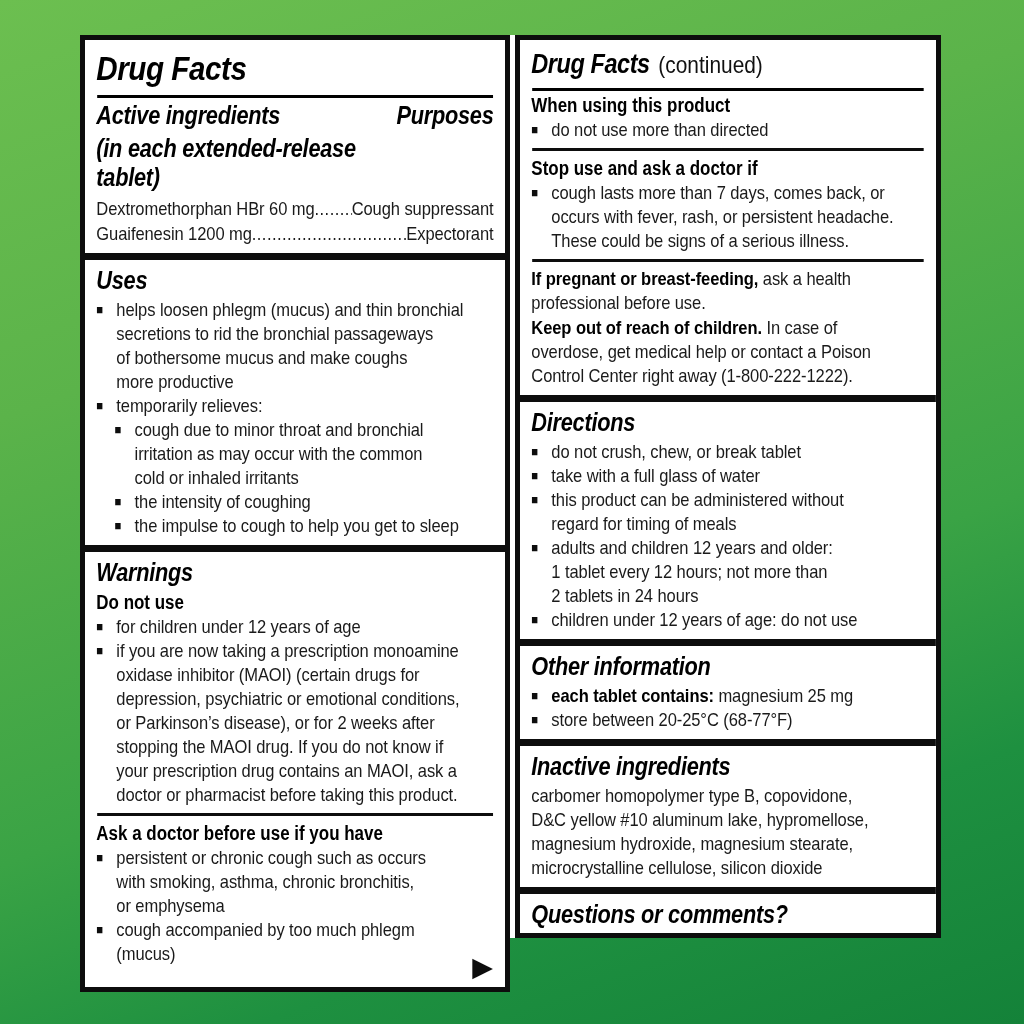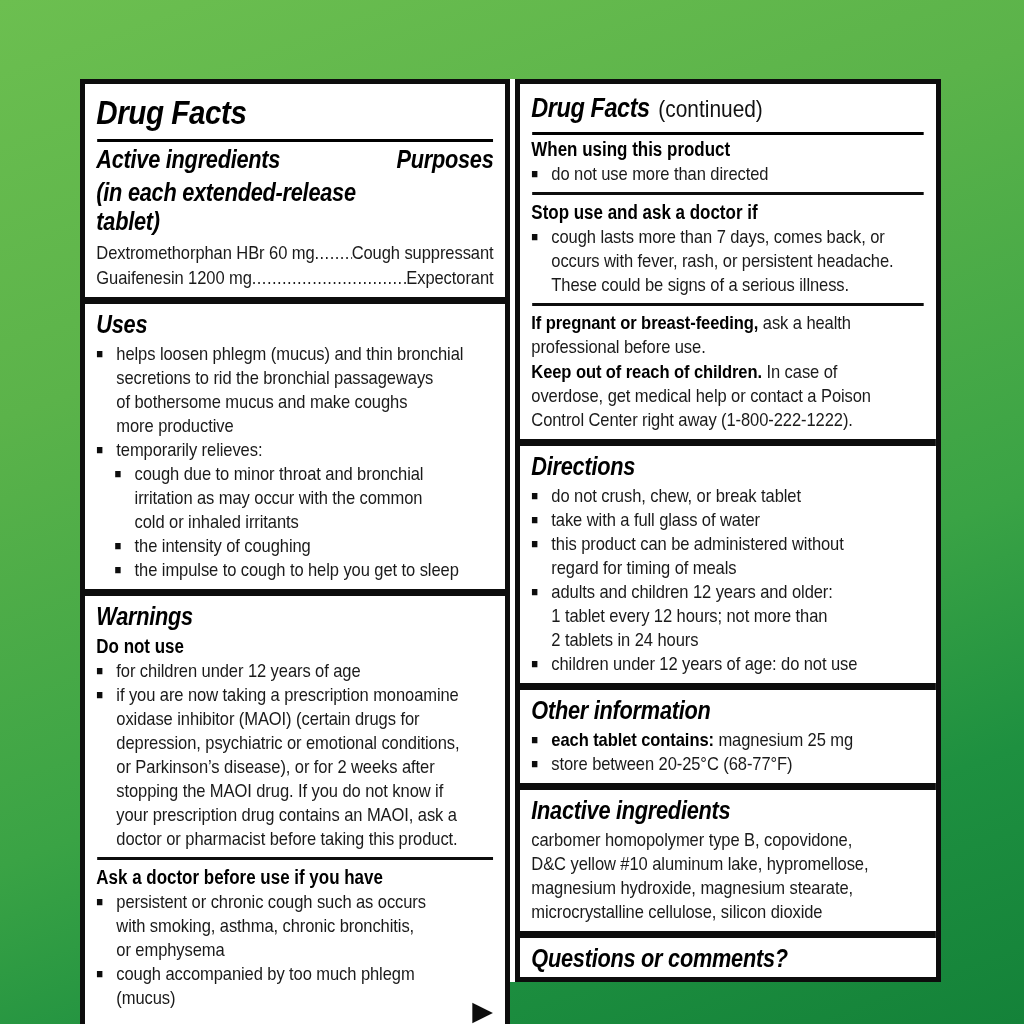--- a/index.html
+++ b/index.html
@@ -2,21 +2,21 @@
 <html><head>
 <meta charset="utf-8">
 <style>
   html,body { margin:0; padding:0; }
   body {
     width:1024px; height:1024px; overflow:hidden;
     background: linear-gradient(160deg, #6cbf50 0%, #5bb34a 30%, #3aa345 62%, #1e9040 80%, #148239 100%);
     font-family: "Liberation Sans", "DejaVu Sans", sans-serif;
     color:#1a1a1a;
   }
-  .stage { position:relative; width:1024px; height:832px;margin-top:44px; }
+  .stage { position:relative; width:1024px; height:832px; }
   .panel {
     position:absolute; background:#fff; border:5px solid #0d0d0d;
     box-sizing:border-box; overflow:hidden;
   }
   .panel-left  { left:80px;  top:35px; width:430px; height:957px; }
   .panel-right { left:515px; top:35px; width:426px; height:903px; }
   .seam { position:absolute; left:510px; top:35px; width:5px; height:903px; background:#fff; }
   .cond { transform:scaleX(0.87); transform-origin:0 0; width:114.9%; }
 
   .sec { padding:5px 13px 7px; }

